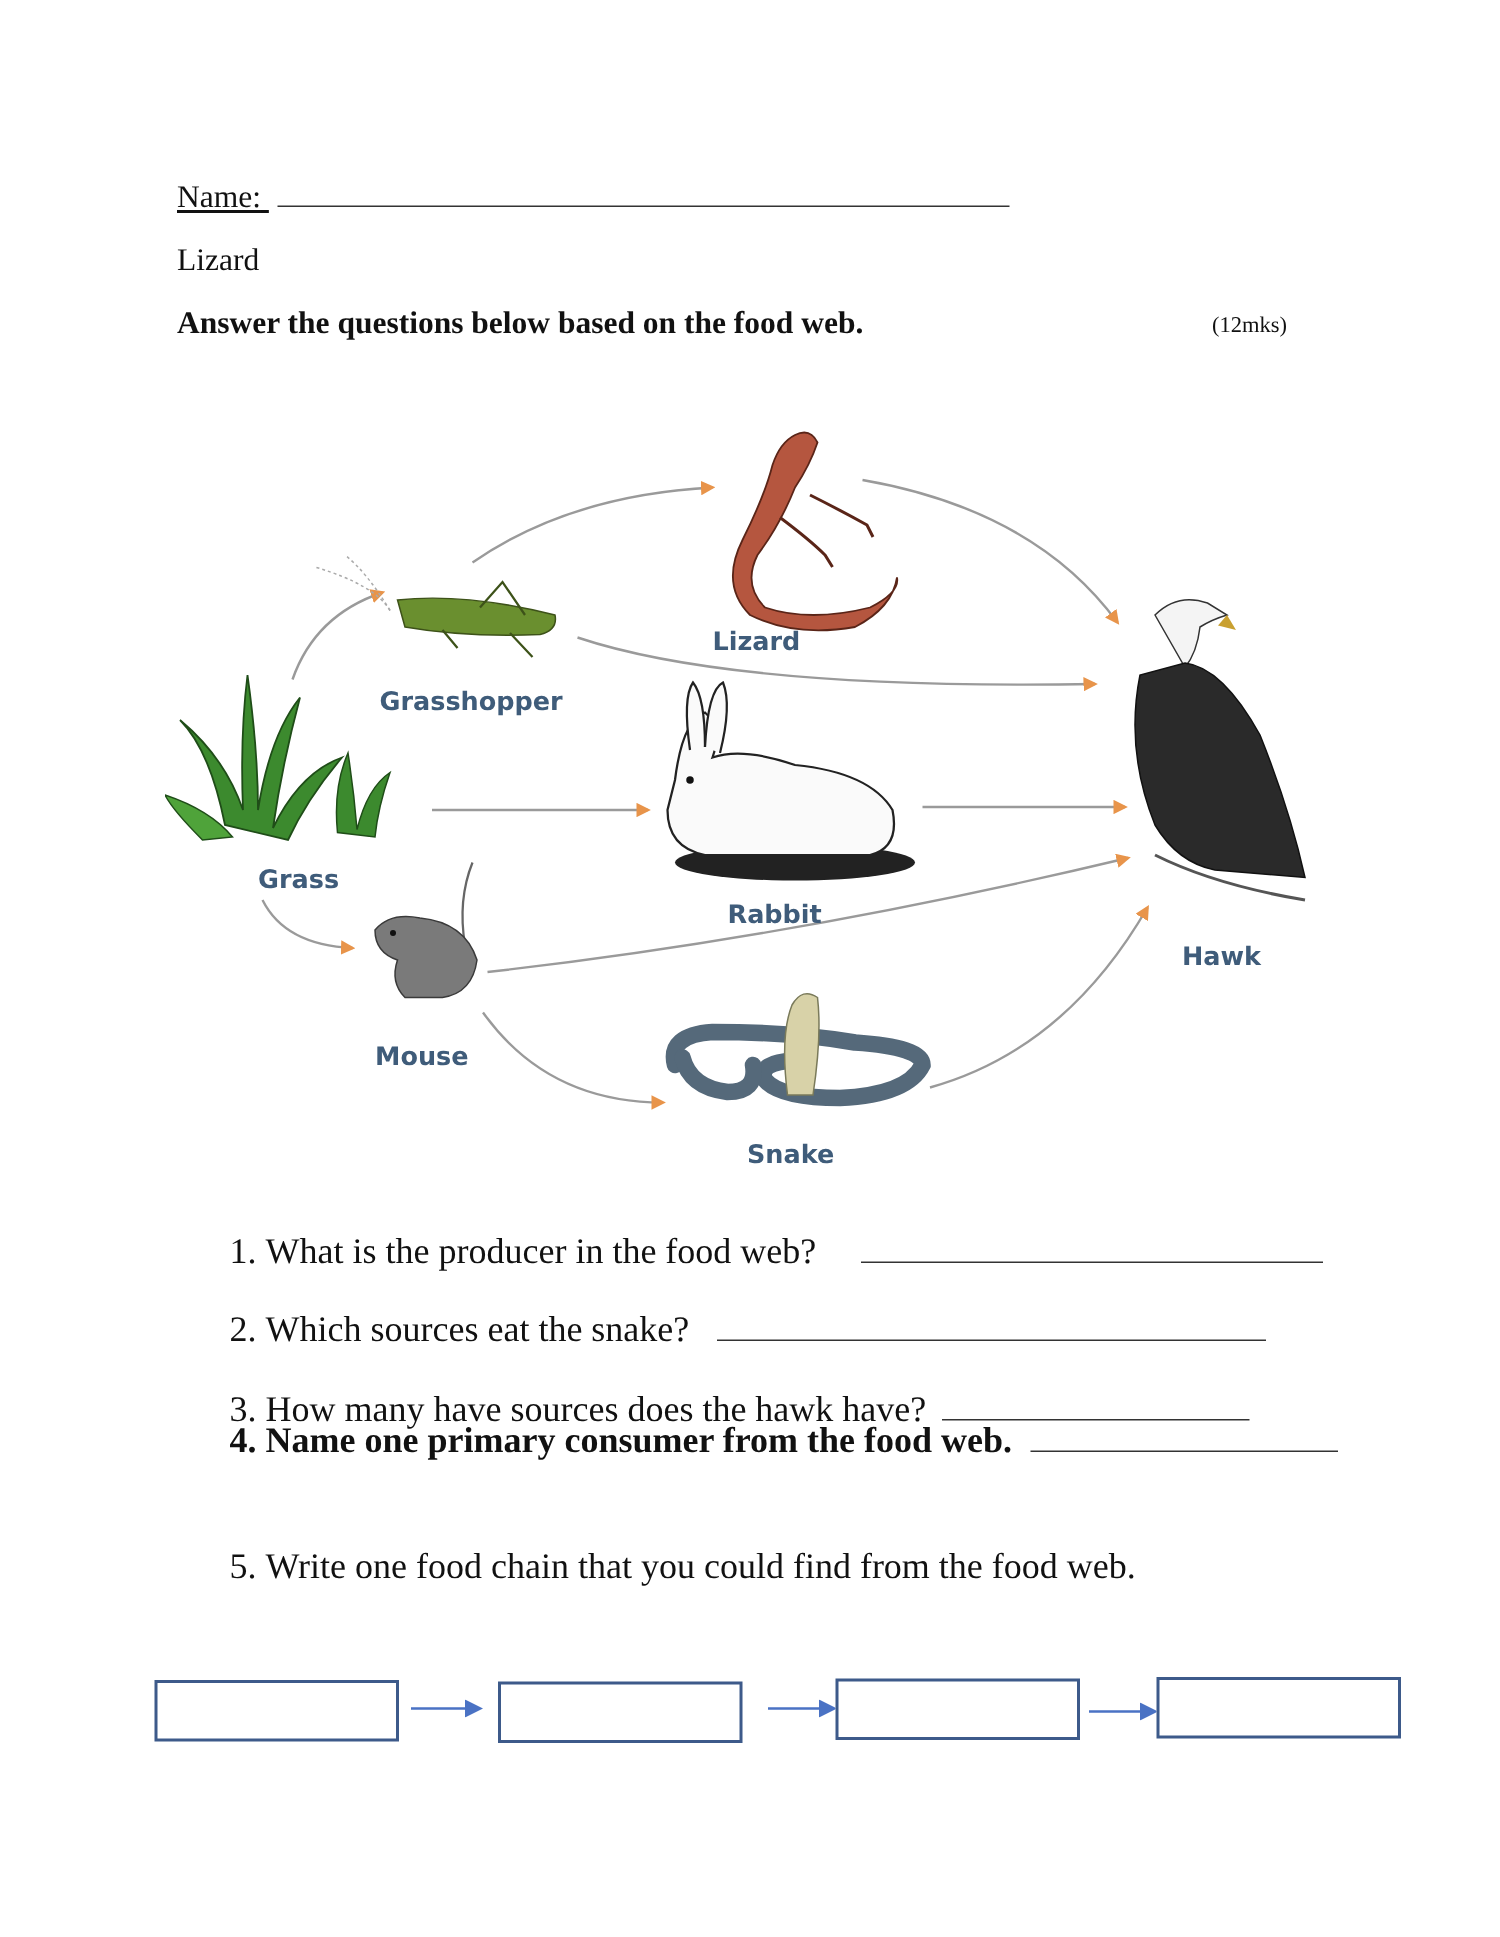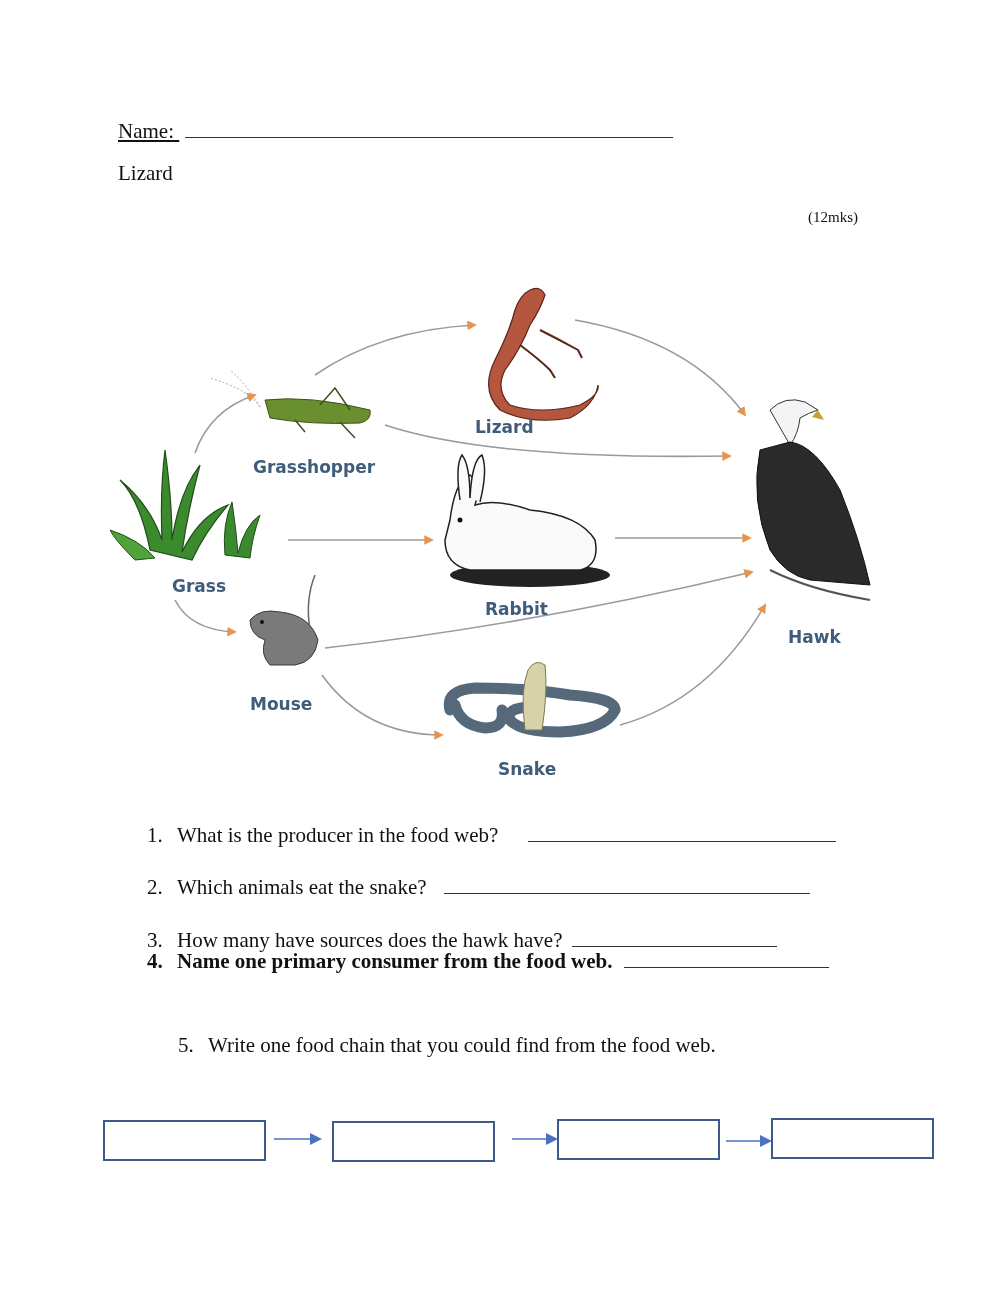--- a/index.html
+++ b/index.html
@@ -10,35 +10,36 @@
   #name-line { top: 118px; text-decoration: underline; }
   #subject-line { top: 160px; }
   #instruction-line { top: 202px; width: 760px; }
   .instruction-text { font-weight: bold; }
   .marks { position: absolute; left: 690px; top: 2px; font-size: 15px; }
   .blank { display: inline-block; border-bottom: 1.5px solid #333; vertical-align: baseline; height: 18px; }
 
   #diagram { position: absolute; left: 110px; top: 270px; width: 790px; height: 520px; }
   .web-label { font-family: "DejaVu Sans", sans-serif; font-weight: bold; font-size: 17px; fill: #3f5c7a; }
 
-  .question { position: absolute; left: 147px; font-size: 21px; line-height: 26px; white-space: nowrap; }
+  .question { position: absolute; left: 147px; font-size: 24px; line-height: 26px; white-space: nowrap; text-align: center; }
   .q-num { display: inline-block; width: 30px; }
 
   .chain-box { position: absolute; height: 41px; border: 2px solid #3d5a8a; background: #fff; }
   .chain-arrow { position: absolute; height: 12px; }
 </style>
 </head>
 <body>
 
 <div class="header-line" id="name-line">
   <span>Name:</span>
   <span class="blank" style="width:488px; margin-left:6px;"></span>
 </div>
 <div class="header-line" id="subject-line">Lizard</div>
 <div class="header-line" id="instruction-line">
+  <span class="instruction-text">Answer the questions below based on the food web.</span>
   <span class="marks">(12mks)</span>
 </div>
 
 <svg id="diagram" viewBox="0 0 790 520" xmlns="http://www.w3.org/2000/svg">
   <defs>
     <marker id="ah" viewBox="0 0 10 10" refX="8" refY="5" markerWidth="6" markerHeight="6" orient="auto">
       <path d="M0,0 L10,5 L0,10 z" fill="#e8944a"></path>
     </marker>
   </defs>
 
@@ -107,32 +108,32 @@
     <path d="M660,300 Q700,320 760,330" stroke="#555" stroke-width="2" fill="none"></path>
   </g>
   <text class="web-label" x="678" y="373">Hawk</text>
 </svg>
 
 <div class="question" style="top:822px;">
   <span class="q-num">1.</span><span>What is the producer in the food web?</span>
   <span class="blank" style="width:308px; margin-left:24px;"></span>
 </div>
 <div class="question" style="top:874px;">
-  <span class="q-num">2.</span><span>Which animals eat the snake?</span>
+  <span class="q-num">2.</span><span>Which sources eat the snake?</span>
   <span class="blank" style="width:366px; margin-left:12px;"></span>
 </div>
 <div class="question" style="top:927px;">
   <span class="q-num">3.</span><span>How many have sources does the hawk have?</span>
   <span class="blank" style="width:205px; margin-left:4px;"></span>
 </div>
 <div class="question" style="top:948px;font-weight:bold;">
   <span class="q-num">4.</span><span>Name one primary consumer from the food web.</span>
   <span class="blank" style="width:205px; margin-left:6px;"></span>
 </div>
-<div class="question" style="top:1032px;margin-left:31px;">
+<div class="question" style="top:1032px;">
   <span class="q-num">5.</span><span>Write one food chain that you could find from the food web.</span>
 </div>
 
 <div class="chain-box" style="left:103px; top:1120px; width:163px;"></div>
 <svg class="chain-arrow" style="left:274px; top:1133px; width:48px;" viewBox="0 0 48 12">
   <line x1="0" y1="6" x2="38" y2="6" stroke="#4a72c4" stroke-width="1.6"></line>
     <path d="M36,0 L48,6 L36,12 z" fill="#4a72c4"></path>
 </svg>
 <div class="chain-box" style="left:332px; top:1121px; width:163px;"></div>
 <svg class="chain-arrow" style="left:512px; top:1133px; width:46px;" viewBox="0 0 46 12">

